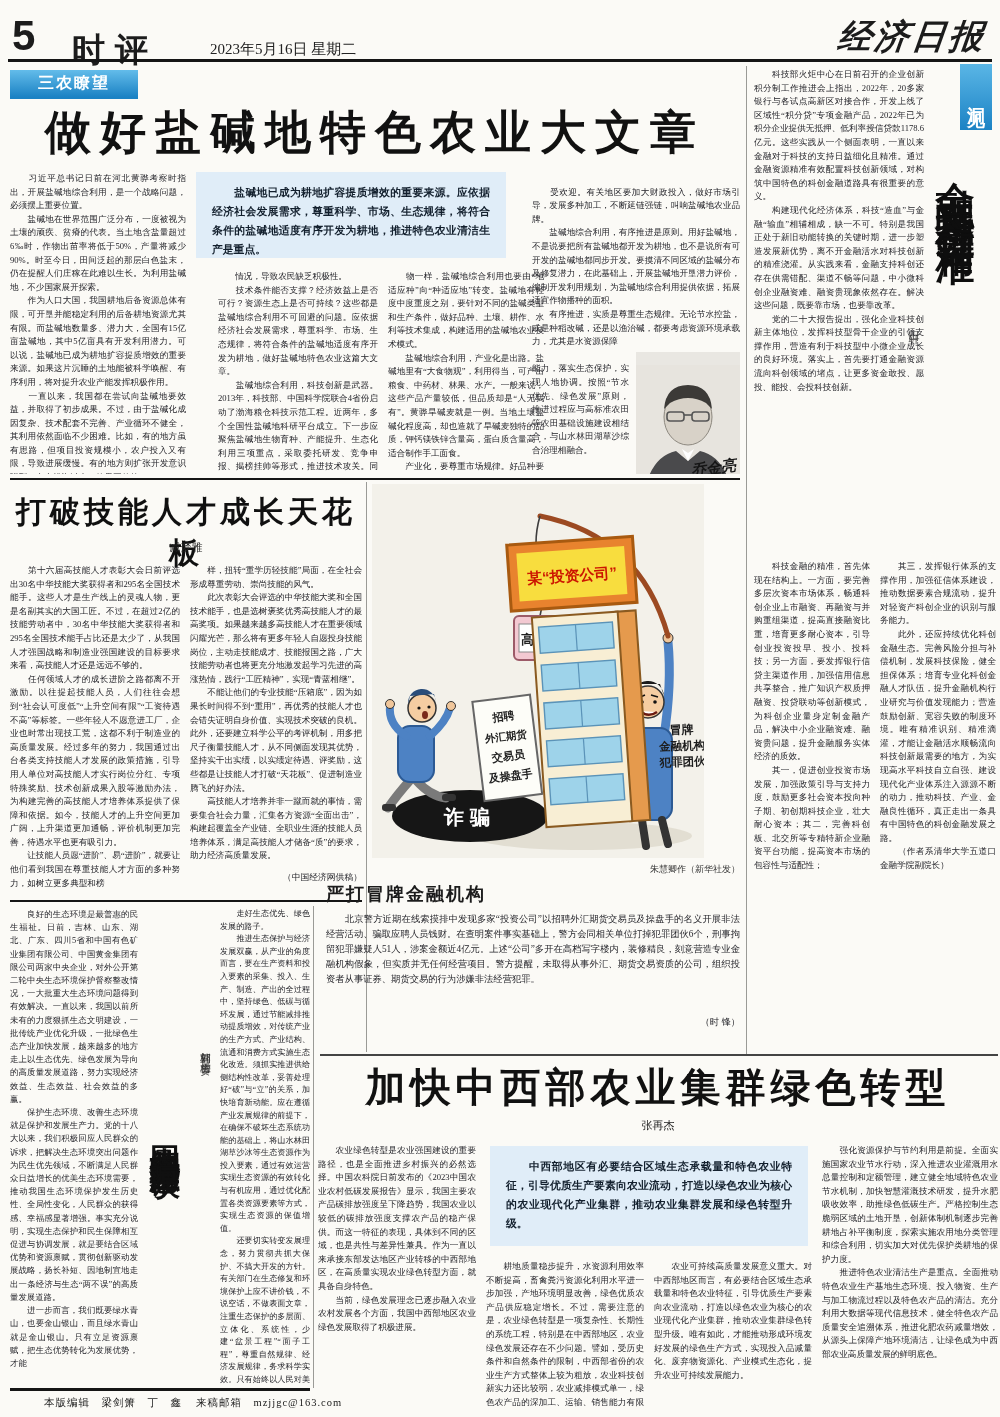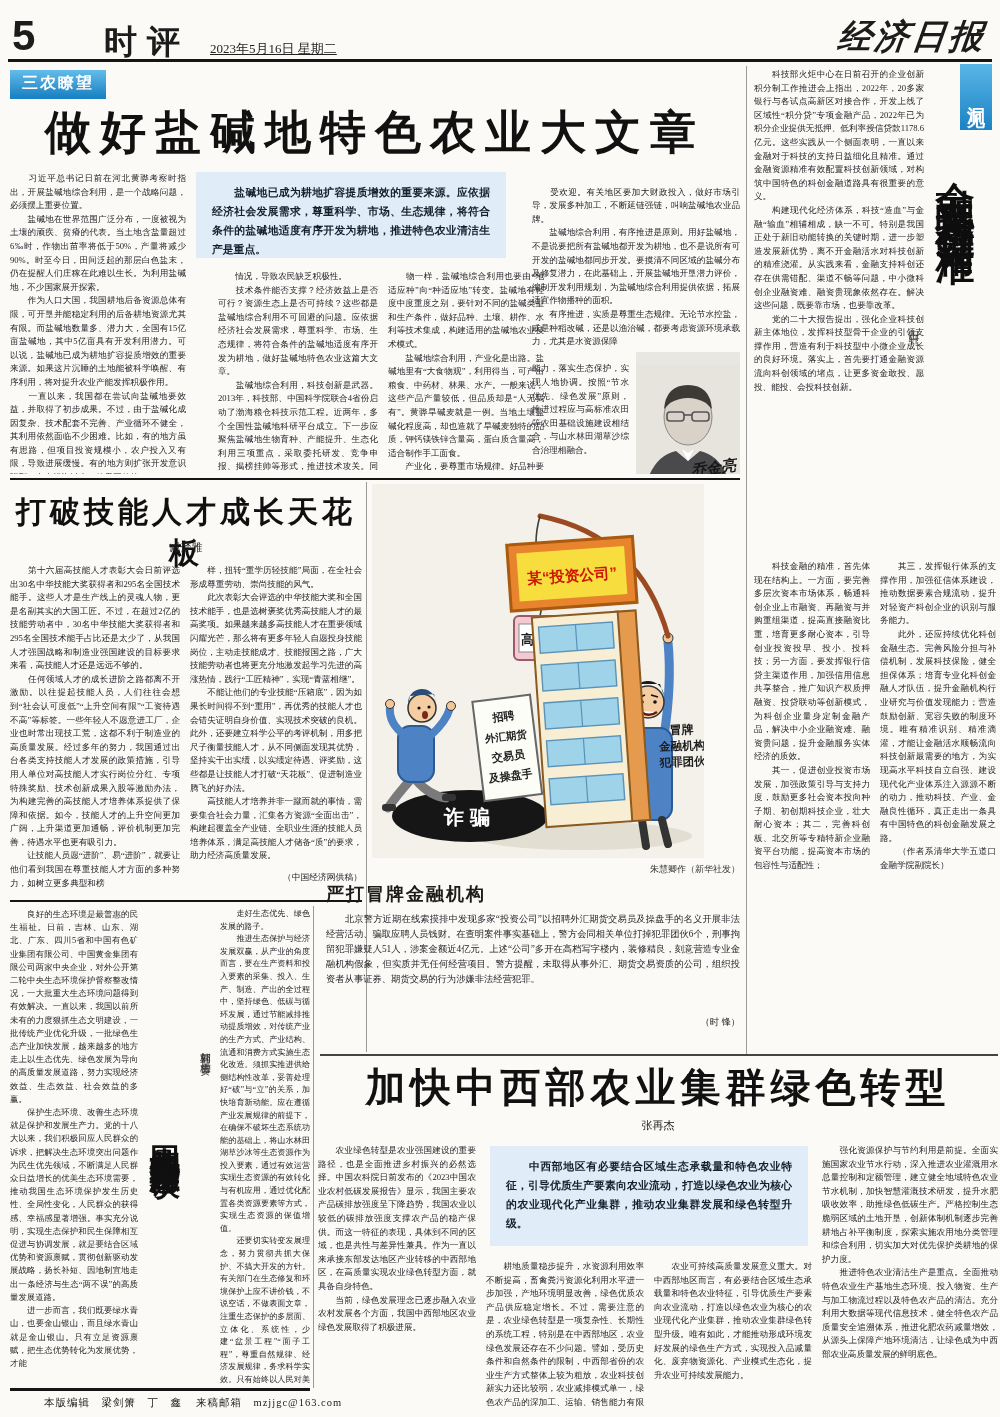--- a/index.html
+++ b/index.html
@@ -8,45 +8,45 @@
   .abs{position:absolute;}
   .t{white-space:pre-line;text-align:justify;overflow:hidden;}
   .body-col{font-size:8.6px;line-height:13.6px;color:#24242a;}
   .sans{font-family:"Liberation Sans","DejaVu Sans",sans-serif;}
   .vert{writing-mode:vertical-rl;}
   .rule{background:#151515;}
   .vline{background:#9a9a96;width:1px;}
   
   .pagenum{font-size:42px;font-weight:900;letter-spacing:0;}
   .section-title{font-size:33px;font-weight:900;letter-spacing:10px;}
-  .date{font-size:13px;color:#222;text-decoration:underline;}
+  .date{font-size:15px;color:#222;}
   .masthead{font-size:34px;font-weight:900;font-style:italic;letter-spacing:3px;transform:skewX(-6deg);}
   
   .kicker{background:linear-gradient(180deg,#63bcea,#1b82c4);color:#fff;font-size:16px;font-weight:700;
-          padding:3px 12px;border-bottom:2px solid #1b82c4;letter-spacing:2px;}
+          padding:3px 28px;border-bottom:2px solid #1b82c4;letter-spacing:2px;}
   .headline1{font-size:46px;font-weight:900;letter-spacing:9px;text-align:center;color:#111;}
   .ledebox{background:#e0edf8;padding:11px 16px;font-size:10.8px;line-height:19px;font-weight:700;color:#13202e;}
   .under-box{padding-top:98px;margin-left:22px;}
   .byline{text-align:center;font-size:11px;color:#222;}
   .headline-serif{font-weight:900;letter-spacing:4px;text-align:center;color:#101010;}
   .credit-r{text-align:right;font-size:9px;color:#333;}
   .photo{float:right;width:104px;height:130px;margin:3px 0 2px 7px;position:relative;background:#e9e7e2;overflow:hidden;}
   .sig{position:absolute;right:4px;bottom:6px;font-size:15px;font-style:italic;font-weight:700;transform:rotate(-8deg);color:#151515;}
   .vhead{font-weight:900;color:#0e0e0e;}
   .label-blue{background:linear-gradient(180deg,#5ab6e6,#1b82c4);color:#fff;font-weight:700;
               display:flex;align-items:center;justify-content:center;}
   .foot{font-size:10.5px;color:#1a1a1a;letter-spacing:1px;}
 </style>
 </head>
 <body>
 
 <div id="page">
 
   <div class="abs pagenum sans" style="left:12px;top:12px;">5</div>
-  <div class="abs section-title" style="left:72px;top:20px;margin-left:32px;">时评</div>
+  <div class="abs section-title" style="left:72px;top:28px;">时评</div>
   <div class="abs date" style="left:210px;top:40px;">2023年5月16日  星期二</div>
   <div class="abs masthead" style="right:14px;top:14px;">经济日报</div>
   <div class="abs rule" style="left:8px;top:59px;width:984px;height:3px;"></div>
 
   <div class="abs kicker sans" style="left:10px;top:70px;">三农瞭望</div>
   <div class="abs headline1 sans" style="left:10px;top:102px;width:730px;">做好盐碱地特色农业大文章</div>
 
   <div class="abs ledebox t" style="left:196px;top:172px;width:278px;height:64px;">　　盐碱地已成为耕地扩容提质增效的重要来源。应依据经济社会发展需求，尊重科学、市场、生态规律，将符合条件的盐碱地适度有序开发为耕地，推进特色农业清洁生产是重点。</div>
 
   <div class="abs t body-col" style="left:10px;top:172px;width:176px;height:302px;">　　习近平总书记日前在河北黄骅考察时指出，开展盐碱地综合利用，是一个战略问题，必须摆上重要位置。

